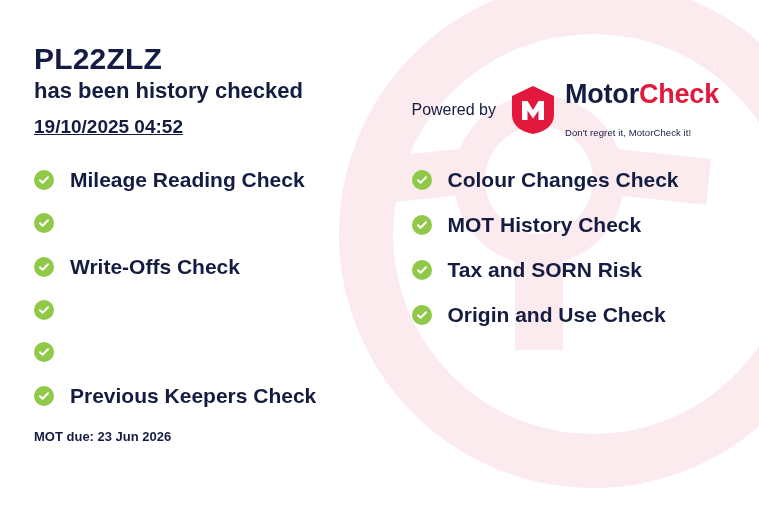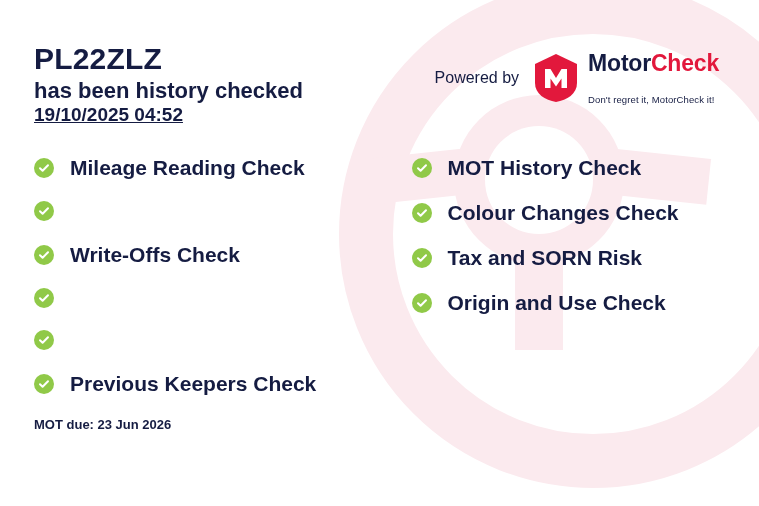--- a/index.html
+++ b/index.html
@@ -86,38 +86,38 @@
   .content {
     position: relative;
     z-index: 2;
     padding: 42px 34px 0 34px;
     box-sizing: border-box;
     height: 100%;
   }
 
   .header-row {
     display: flex;
-    align-items: flex-start;
+    align-items: flex-end;
     justify-content: space-between;
   }
 
   .plate {
     font-size: 30px;
     font-weight: bold;
     color: #151c42;
     letter-spacing: 0.2px;
     line-height: 1.12;
     margin: 0;
   }
   .subtitle {
     font-size: 22px;
     font-weight: bold;
     color: #151c42;
     line-height: 1.2;
-    margin: 2px 0 0 0;
+    margin: 2px 0 12px 0;
   }
   .timestamp {
     font-size: 19px;
     font-weight: bold;
     color: #151c42;
     text-decoration: underline;
   }
 
   .powered {
     display: flex;
@@ -138,21 +138,21 @@
   }
   .brand-mark {
     width: 46px;
     height: 50px;
     position: relative;
   }
   .brand-text {
     line-height: 1;
   }
   .brand-name {
-    font-size: 23px;
+    font-size: 27px;
     font-weight: bold;
     color: #151c42;
     letter-spacing: -0.2px;
   }
   .brand-name .accent {
     color: #e2183c;
   }
   .brand-tag {
     font-size: 9.5px;
     color: #151c42;
@@ -306,30 +306,30 @@
       </div>
 
       <div class="col right">
 
         <div class="check-item">
           <span class="tick">
             <svg width="12" height="12" viewBox="0 0 12 12">
                 <path d="M2 6.2 L4.6 8.8 L10 3.2" stroke="#ffffff" stroke-width="2" fill="none" stroke-linecap="round" stroke-linejoin="round"></path>
               </svg>
           </span>
+          <span class="check-label">Colour Changes Check</span>
+        </div>
+
+        <div class="check-item">
+          <span class="tick">
+            <svg width="12" height="12" viewBox="0 0 12 12">
+                <path d="M2 6.2 L4.6 8.8 L10 3.2" stroke="#ffffff" stroke-width="2" fill="none" stroke-linecap="round" stroke-linejoin="round"></path>
+              </svg>
+          </span>
           <span class="check-label">MOT History Check</span>
-        </div>
-
-        <div class="check-item">
-          <span class="tick">
-            <svg width="12" height="12" viewBox="0 0 12 12">
-                <path d="M2 6.2 L4.6 8.8 L10 3.2" stroke="#ffffff" stroke-width="2" fill="none" stroke-linecap="round" stroke-linejoin="round"></path>
-              </svg>
-          </span>
-          <span class="check-label">Colour Changes Check</span>
         </div>
 
         <div class="check-item">
           <span class="tick">
             <svg width="12" height="12" viewBox="0 0 12 12">
                 <path d="M2 6.2 L4.6 8.8 L10 3.2" stroke="#ffffff" stroke-width="2" fill="none" stroke-linecap="round" stroke-linejoin="round"></path>
               </svg>
           </span>
           <span class="check-label">Tax and SORN Risk</span>
         </div>

